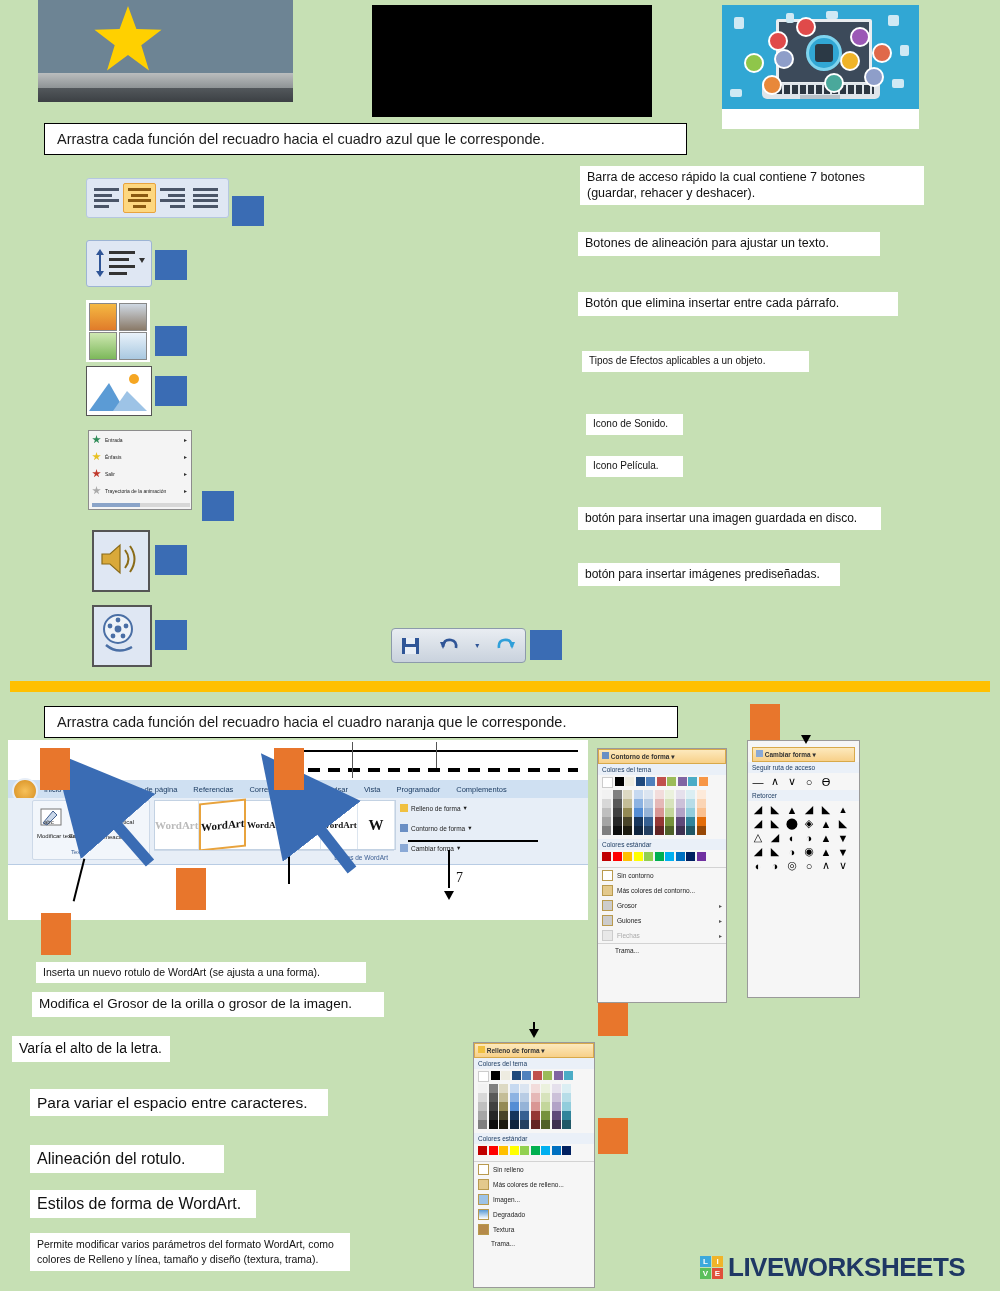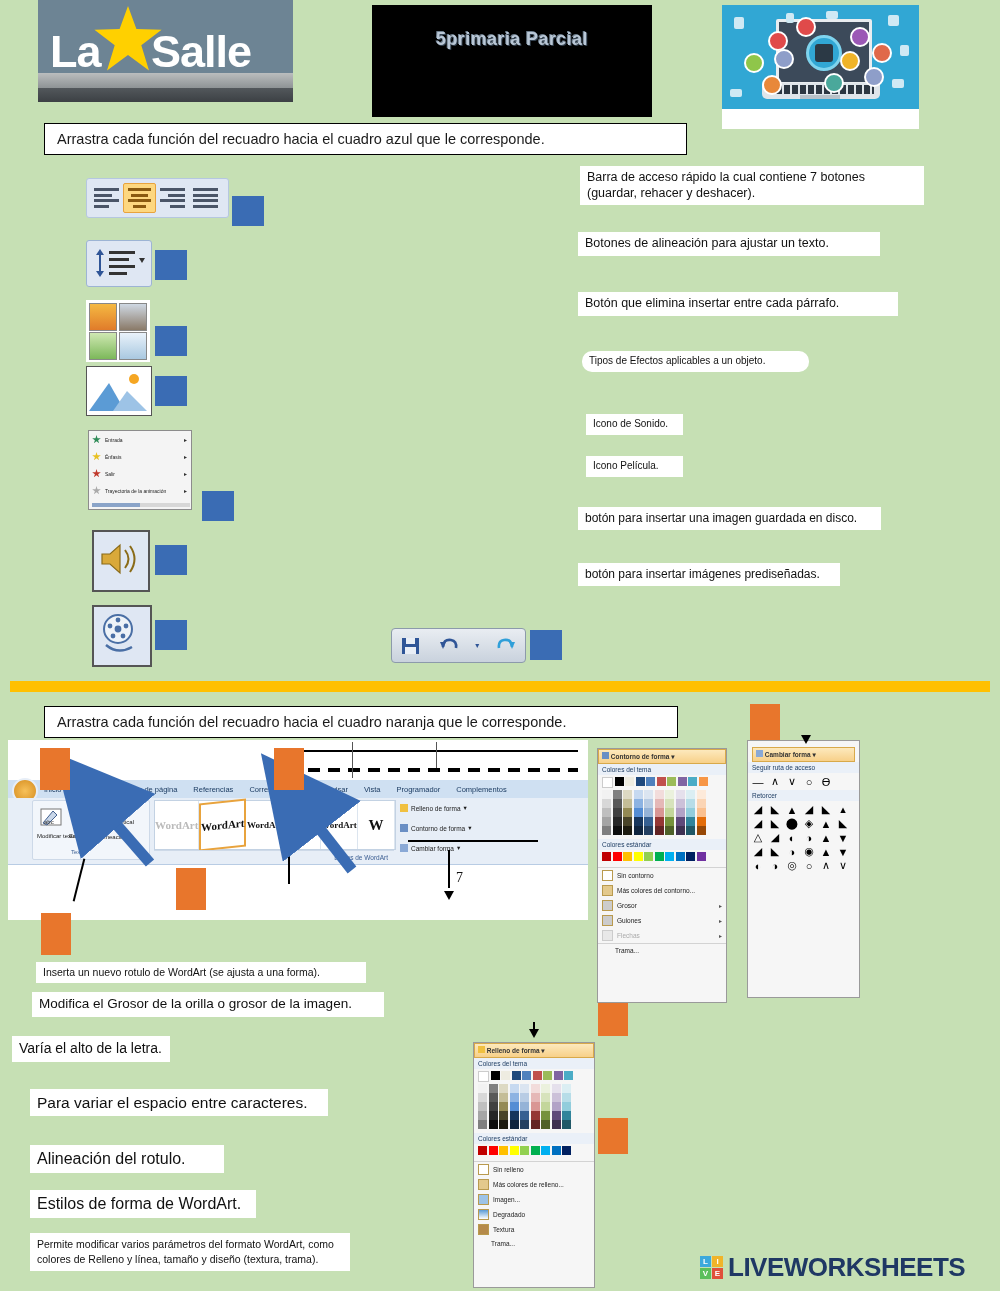--- a/index.html
+++ b/index.html
@@ -142,28 +142,23 @@
   #lw-logo{left:700px;top:1250px;width:290px;height:34px;display:flex;align-items:center;gap:5px;}
   .lw-cubes{display:grid;grid-template-columns:11px 11px;grid-template-rows:11px 11px;gap:1px;}
   .lw-cubes span{display:flex;align-items:center;justify-content:center;color:#fff;font-size:8px;font-weight:bold;}
   #lw-text{color:#1f3864;font-weight:bold;font-size:26px;letter-spacing:-.5px;}
 </style>
 </head>
 <body>
 
 <div class="abs" id="lasalle-logo">
   <div class="ls-star"></div>
-  <div class="ls-text">
-    <span class="ls-la">La</span>
-    <span class="ls-salle">Salle</span>
-  </div>
 </div>
 
 <div class="abs" id="title-banner">
-  <div class="tb-line tb1">5primaria Parcial</div>
 </div>
 
 <div class="abs" id="tech-image">
   <div id="tech-inner">
     <div class="laptop-screen"></div>
     <div class="hub"></div>
     <div class="laptop-base"></div>
     <div class="laptop-keys"></div>
     <div class="laptop-pad"></div>
     <div class="nodeb" style="left:46px;top:26px;background:#e04a4a;"></div>
@@ -310,21 +305,21 @@
   <svg width="22" height="20" viewBox="0 0 22 20">
     <path d="M17 11 Q17 3 9 4 Q3 5 4 12" stroke="#2f9fd9" stroke-width="2.6" fill="none"></path>
     <path d="M20 6 L14 6 L17 13 Z" fill="#2f9fd9"></path>
   </svg>
 </div>
 <div class="abs drop-blue" style="left:530px;top:630px;width:32px;height:30px;"></div>
 
 <div class="abs chip" style="left:580px;top:166px;width:344px;font-size:12.5px;">Barra de acceso rápido la cual contiene 7 botones (guardar, rehacer y deshacer).</div>
 <div class="abs chip" style="left:578px;top:232px;width:302px;font-size:12.5px;">Botones de alineación para ajustar un texto.</div>
 <div class="abs chip" style="left:578px;top:292px;width:320px;font-size:12.5px;">Botón que elimina insertar entre cada párrafo.</div>
-<div class="abs chip" style="left:582px;top:351px;width:227px;font-size:10px;border-radius:10px;">Tipos de Efectos aplicables a un objeto.</div>
+<div class="abs chip" style="left:582px;top:351px;width:227px;font-size:10px;">Tipos de Efectos aplicables a un objeto.</div>
 <div class="abs chip" style="left:586px;top:414px;width:97px;font-size:10px;">Icono de Sonido.</div>
 <div class="abs chip" style="left:586px;top:456px;width:97px;font-size:10px;">Icono Película.</div>
 <div class="abs chip" style="left:578px;top:507px;width:303px;font-size:12px;">botón  para insertar una imagen guardada en disco.</div>
 <div class="abs chip" style="left:578px;top:563px;width:262px;font-size:12px;">botón para insertar imágenes prediseñadas.</div>
 
 <div class="abs" id="orange-divider"></div>
 <div class="abs instruction" id="instruction-2">Arrastra cada función del recuadro hacia el cuadro naranja que le corresponde.</div>
 
 <div class="abs" id="word-shot">
   <div style="position:absolute;left:0;top:0;width:580px;height:40px;background:#fff;"></div>

